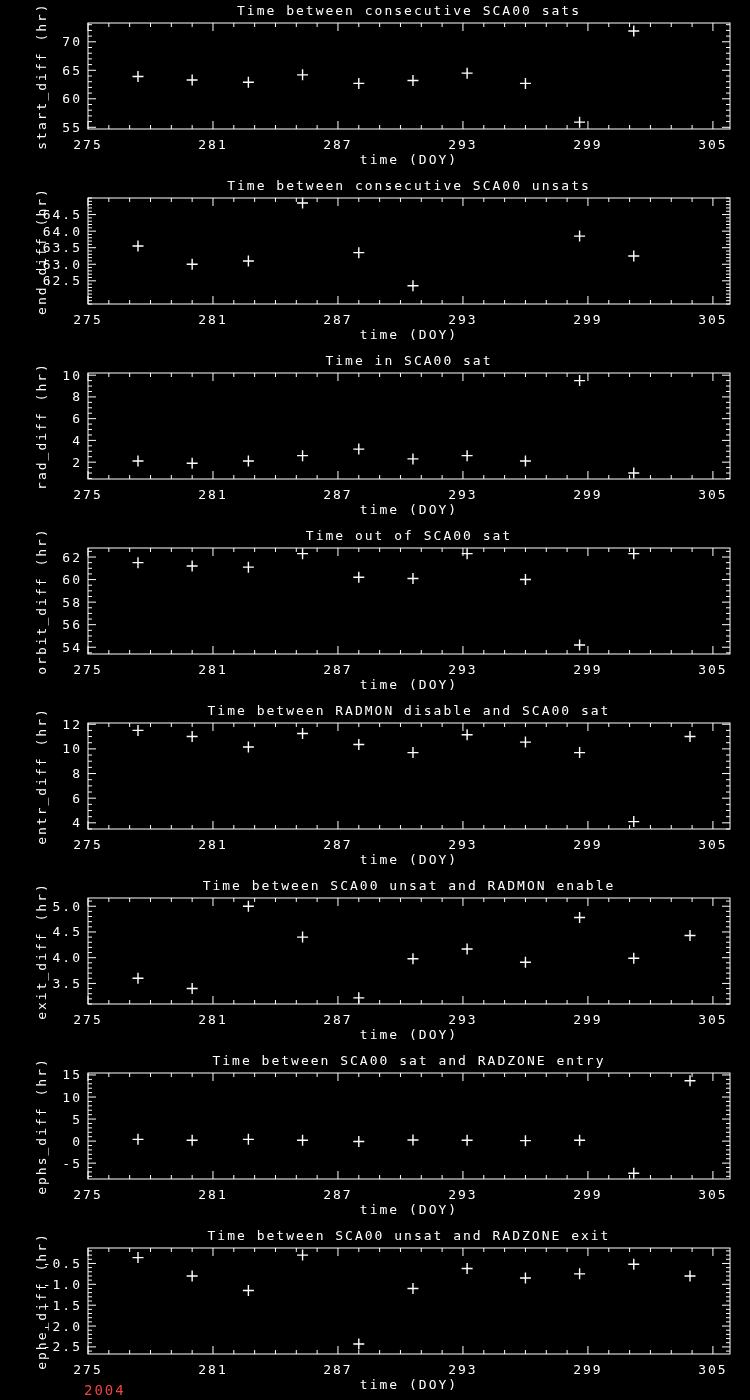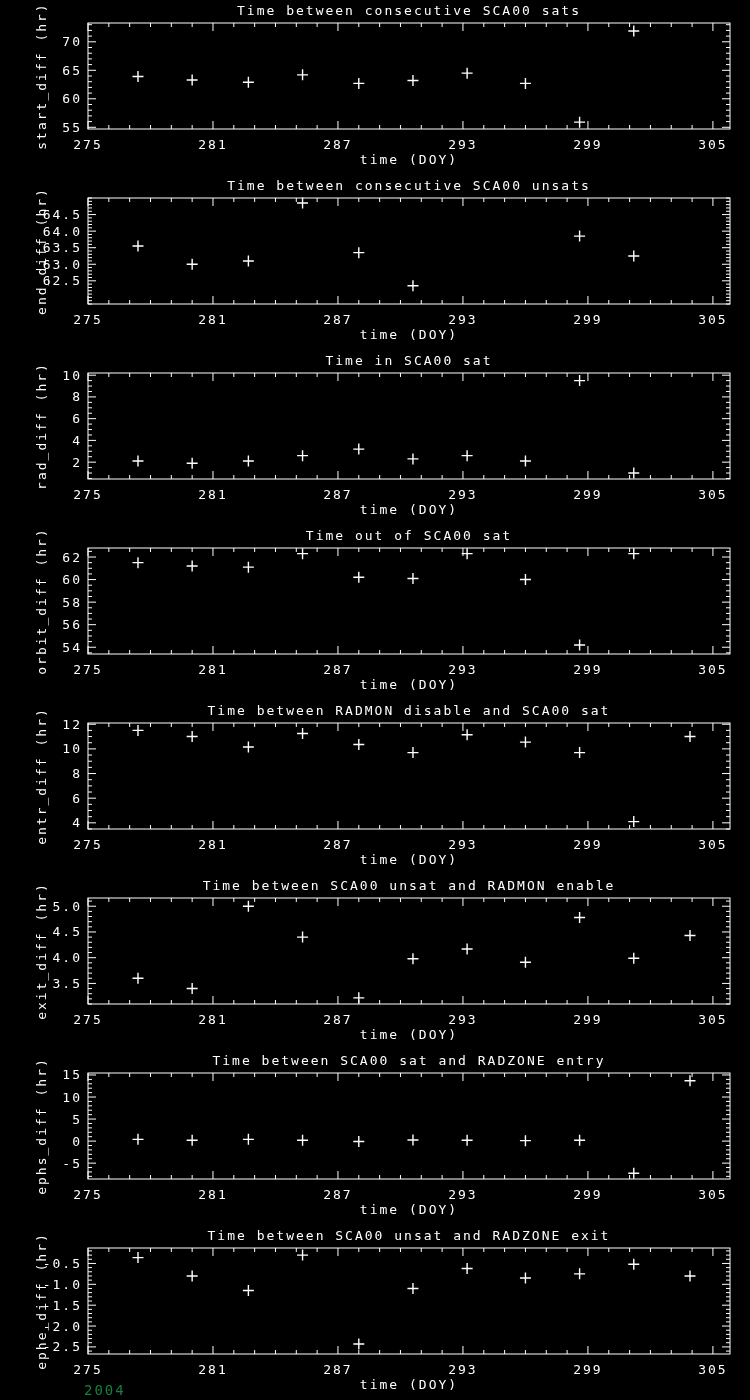--- a/index.html
+++ b/index.html
@@ -6,21 +6,21 @@
   #screen{position:relative;width:750px;height:1400px;background:#000;overflow:hidden;}
   .plot{position:relative;width:750px;height:175px;}
   svg text{
     font-family:"DejaVu Sans Mono","Liberation Mono",monospace;
     font-size:13px;
     letter-spacing:2px;
     fill:#ffffff;
   }
   #year-label{
     position:absolute;left:84px;top:1382px;
-    color:#15803d;
+    color:#ef4444;
     font-family:"DejaVu Sans Mono","Liberation Mono",monospace;
     font-size:14px;letter-spacing:2px;
   }
 </style>
 </head>
 <body>
 
 <div id="screen">
   <main id="plots">
       <figure class="plot" style="margin: 0px;"><svg width="750" height="175" viewBox="0 0 750 175">

